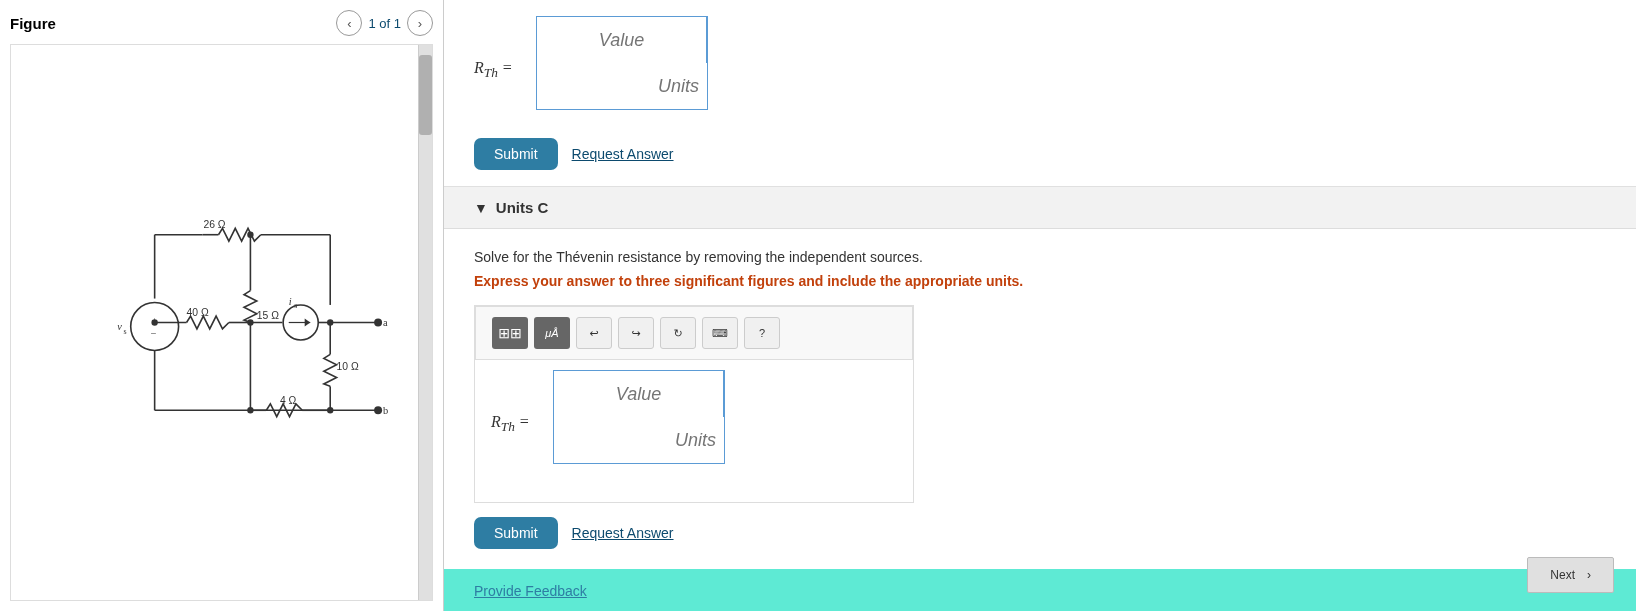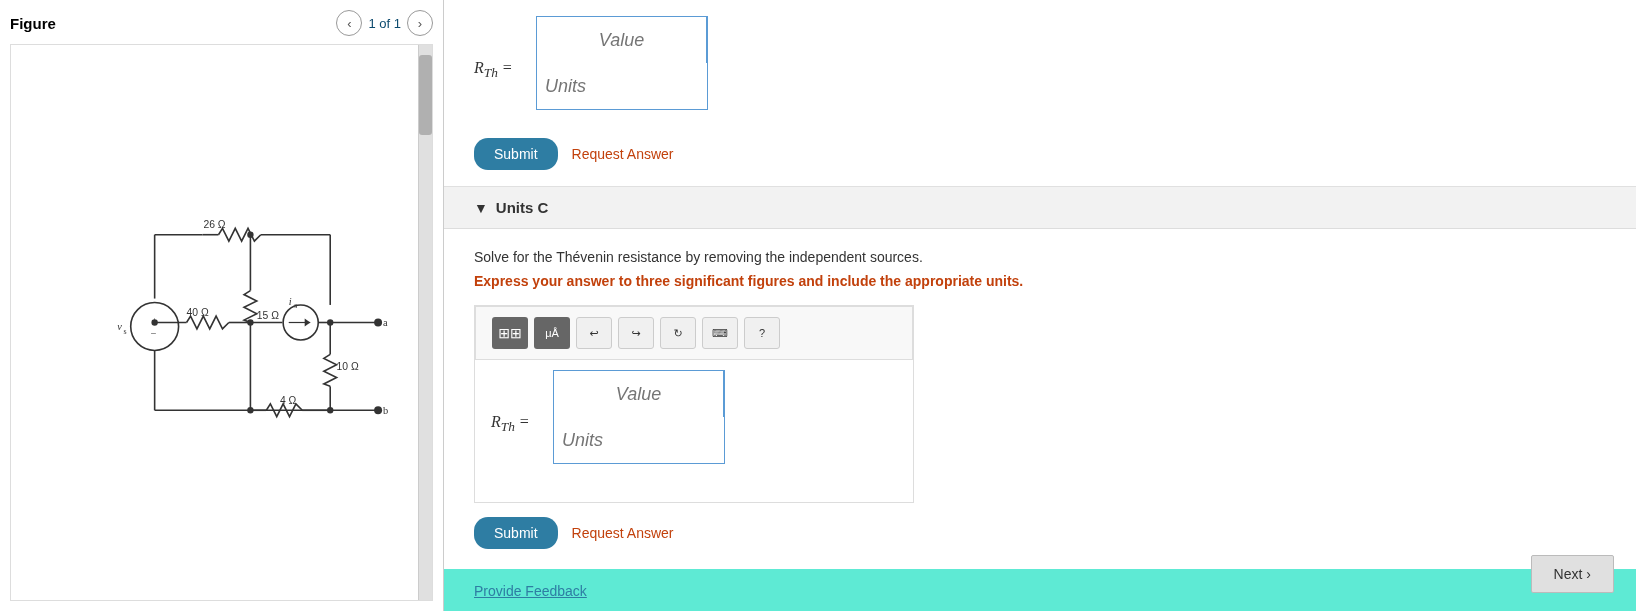--- a/index.html
+++ b/index.html
@@ -136,21 +136,21 @@
       padding: 4px 8px;
     }
 
     .units-input {
       width: 170px;
       height: 46px;
       border: 1px solid #5b9bd5;
       font-style: italic;
       font-size: 18px;
       color: #aaa;
-      text-align: left;
+      text-align: right;
       outline: none;
       padding: 4px 8px;
     }
 
     .answer-box-wrapper {
       border: 1px solid #5b9bd5;
       display: flex;
       margin-bottom: 14px;
       flex-direction: column;
     }
@@ -170,25 +170,26 @@
       gap: 14px;
     }
 
     .submit-btn {
       background: #2e7da3;
       color: #fff;
       border: none;
       padding: 8px 20px;
       font-size: 14px;
       cursor: pointer;
-      border-radius: 14px;
+      border-radius: 7px;
     }
 
     .request-link {
-      color: #c2410c;
+      color: #0c4a6e;
+      text-decoration: underline;
       cursor: pointer;
       font-size: 14px;
       background: none;
       border: none;
     }
 
     
     .part-section {
       background: #f2f2f2;
       padding: 12px 30px;
@@ -277,26 +278,26 @@
       font-size: 14px;
       background: none;
       border: none;
     }
 
     .next-btn {
       background: #e0e0e0;
       color: #333;
       border: 1px solid #bbb;
       padding: 10px 22px;
-      font-size: 14px;
+      font-size: 12px;
       cursor: pointer;
       border-radius: 2px;
       display: flex;
       align-items: center;
-      gap: 4px;
+      gap: 12px;
       position: fixed;
       bottom: 18px;
       right: 22px;
     }
 
     .math-label {
       font-family: "Times New Roman", serif;
       font-style: italic;
       font-size: 16px;
     }
@@ -428,21 +429,21 @@
 
     
     <div style="border: 1px solid #ddd; display: inline-block; min-width: 440px;">
       <div class="toolbar">
 
         <button class="tool-btn active">
           <span style="font-size:14px;">⊞⊞</span>
         </button>
 
         <button class="tool-btn active">
-          <span style="font-size:11px; ">μÅ</span>
+          <span style="font-size:11px; font-style:italic;">μÅ</span>
         </button>
 
         <button class="tool-btn" style="background:#f0f0f0; border:1px solid #ccc; color:#333;">
           <span>↩</span>
         </button>
 
         <button class="tool-btn" style="background:#f0f0f0; border:1px solid #ccc; color:#333;">
           <span>↪</span>
         </button>
 

